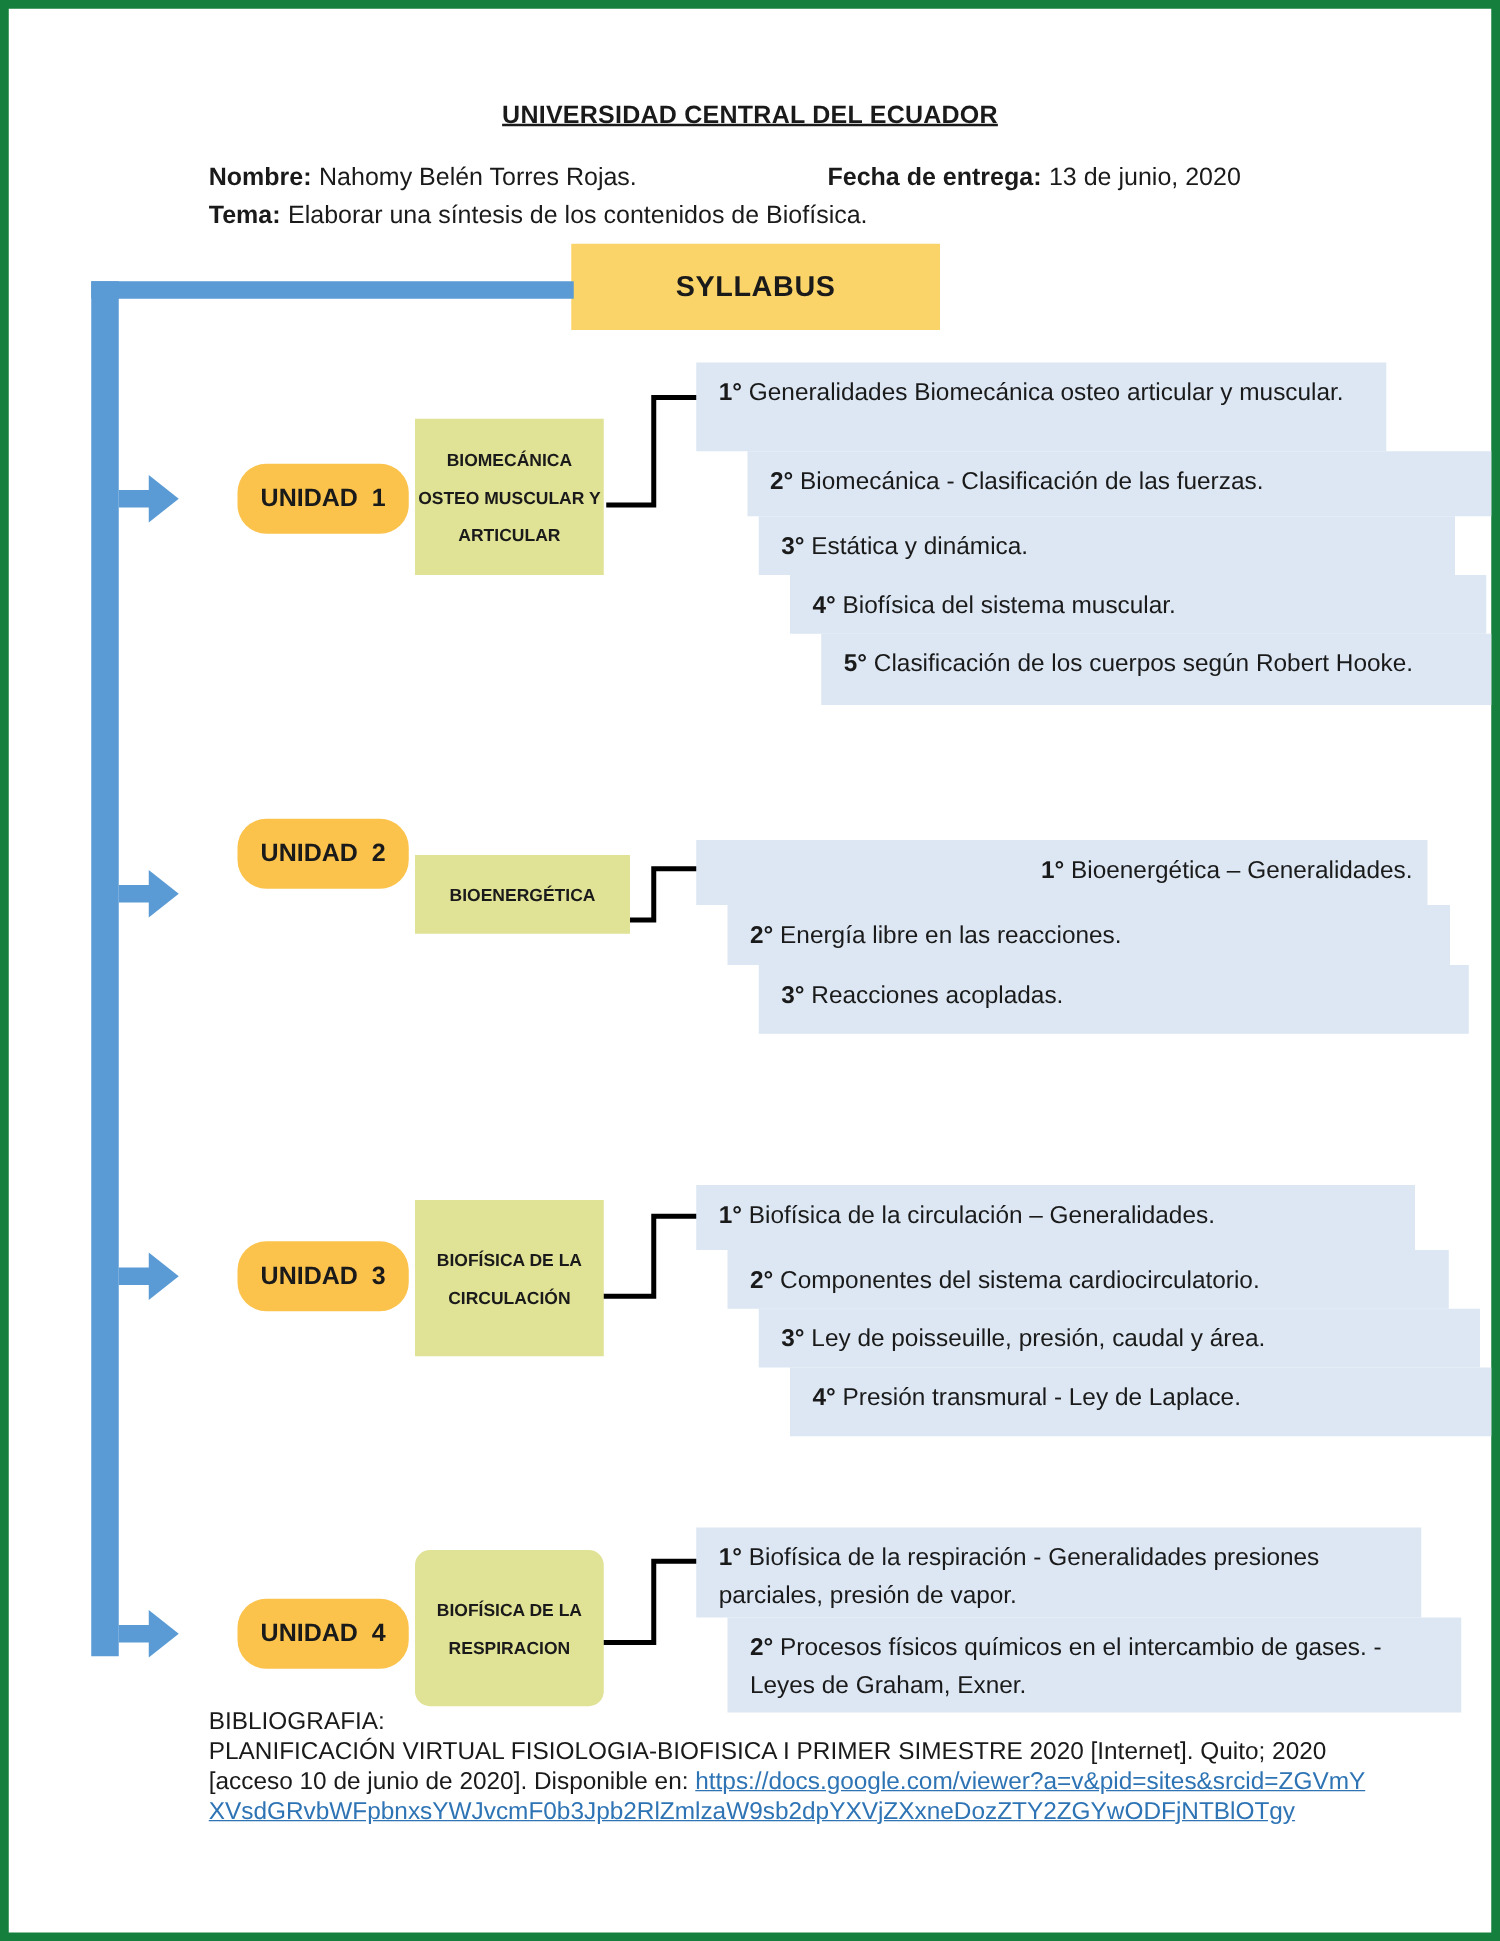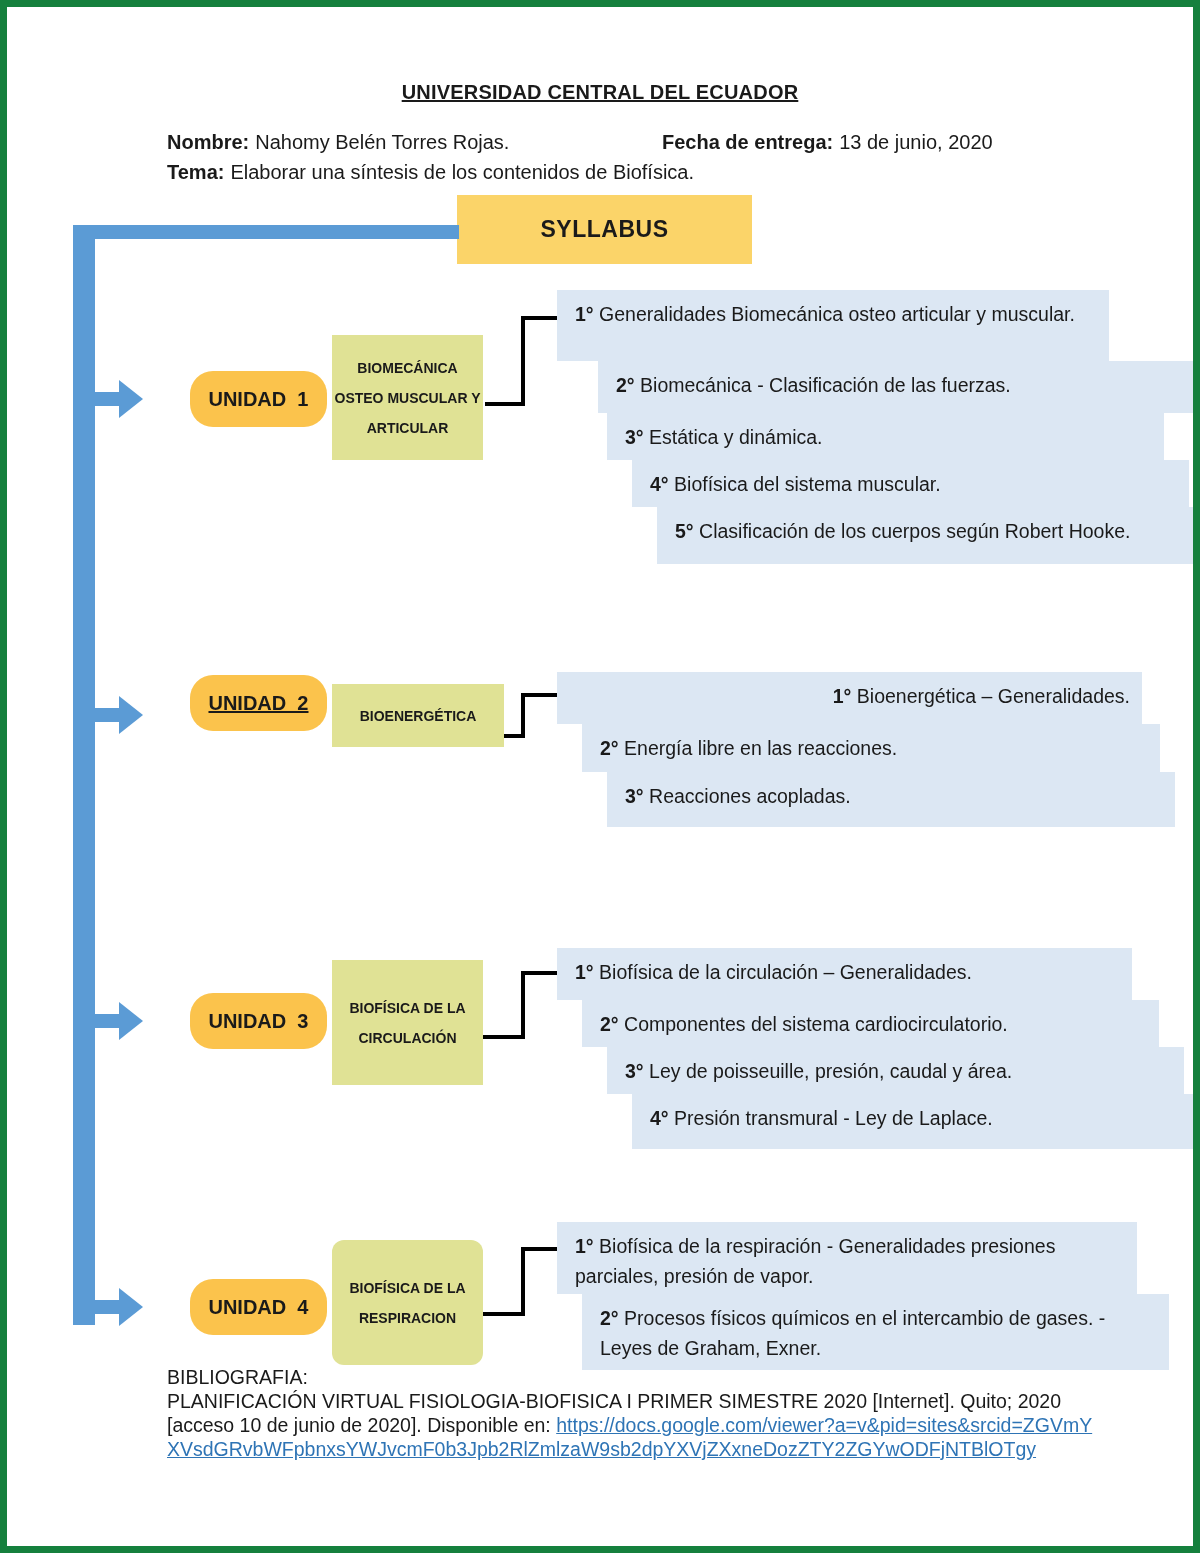--- a/index.html
+++ b/index.html
@@ -80,21 +80,21 @@
   <div class="abs item-box" style="left:600px;top:406px;width:557px;height:47px;">
     <span class="num">3°</span> <span>Estática y dinámica.</span>
   </div>
   <div class="abs item-box" style="left:625px;top:453px;width:557px;height:47px;">
     <span class="num">4°</span> <span>Biofísica del sistema muscular.</span>
   </div>
   <div class="abs item-box" style="left:650px;top:500px;width:547px;height:57px;">
     <span class="num">5°</span> <span>Clasificación de los cuerpos según Robert Hooke.</span>
   </div>
 
-  <div class="abs unit-box" style="top:668px;text-decoration:underline;">
+  <div class="abs unit-box" style="top:648px;">
     <span>UNIDAD  2</span>
   </div>
   <div class="abs topic-box" style="left:325px;top:677px;width:172px;height:63px;">
     <span>BIOENERGÉTICA</span>
   </div>
   <div class="abs item-box" style="left:550px;top:665px;width:585px;height:52px;text-align:right;">
     <span class="num">1°</span> <span>Bioenergética – Generalidades.</span>
   </div>
   <div class="abs item-box" style="left:575px;top:717px;width:578px;height:48px;">
     <span class="num">2°</span> <span>Energía libre en las reacciones.</span>

